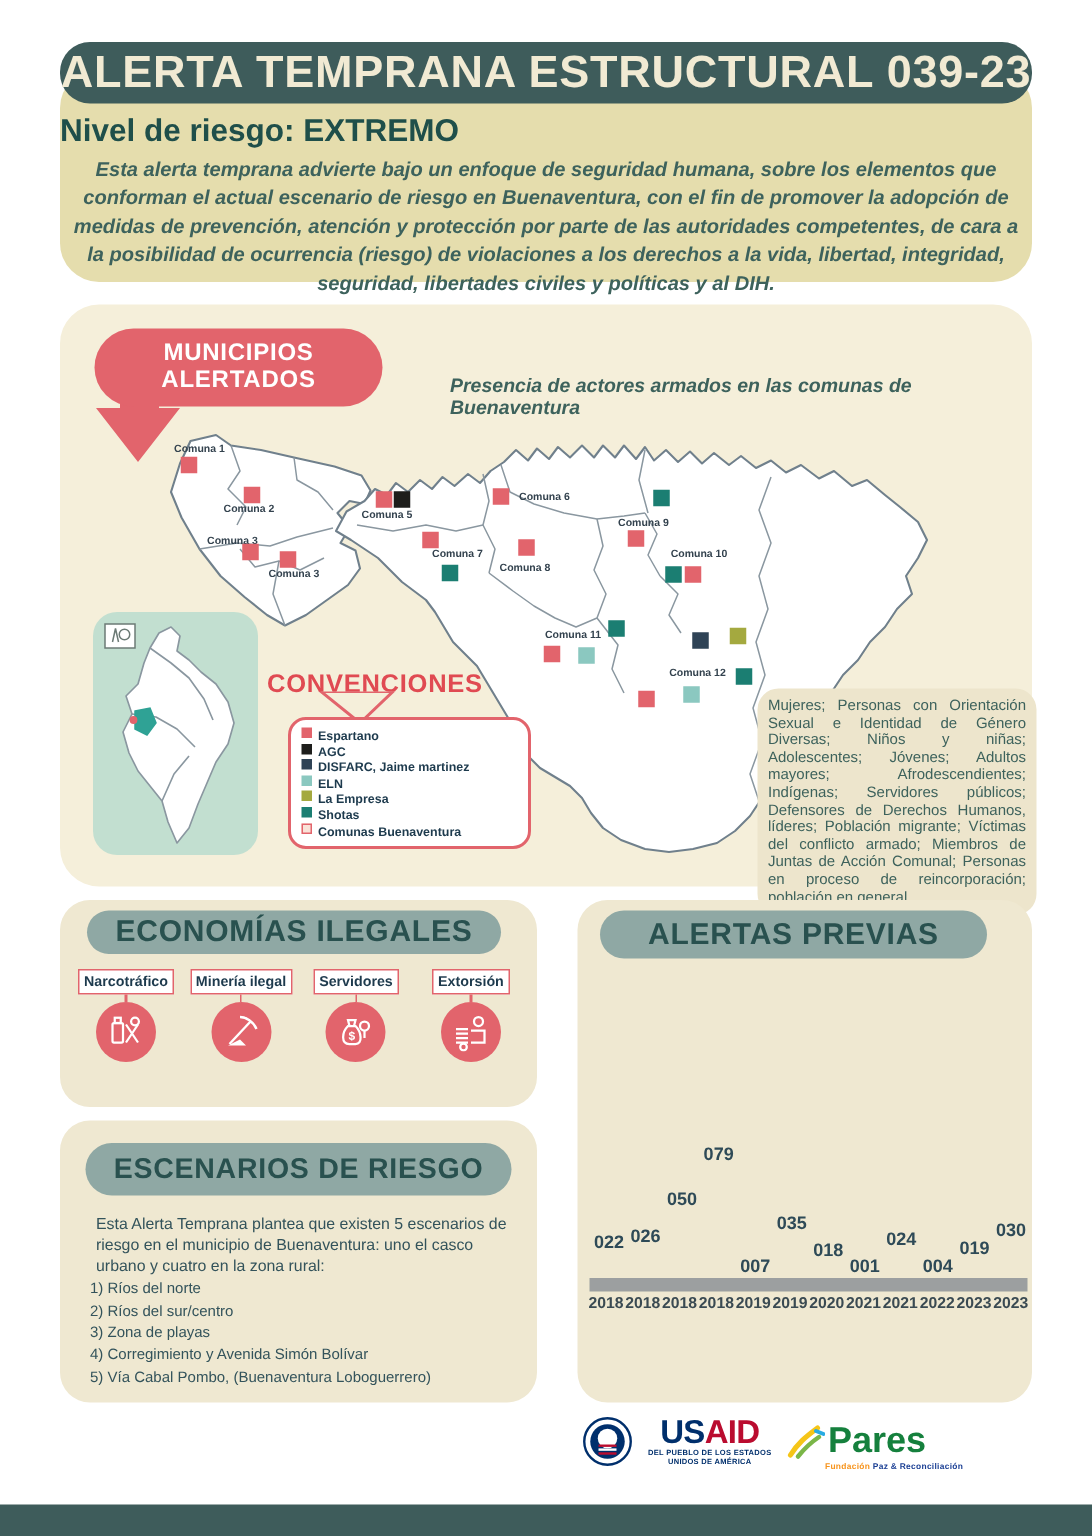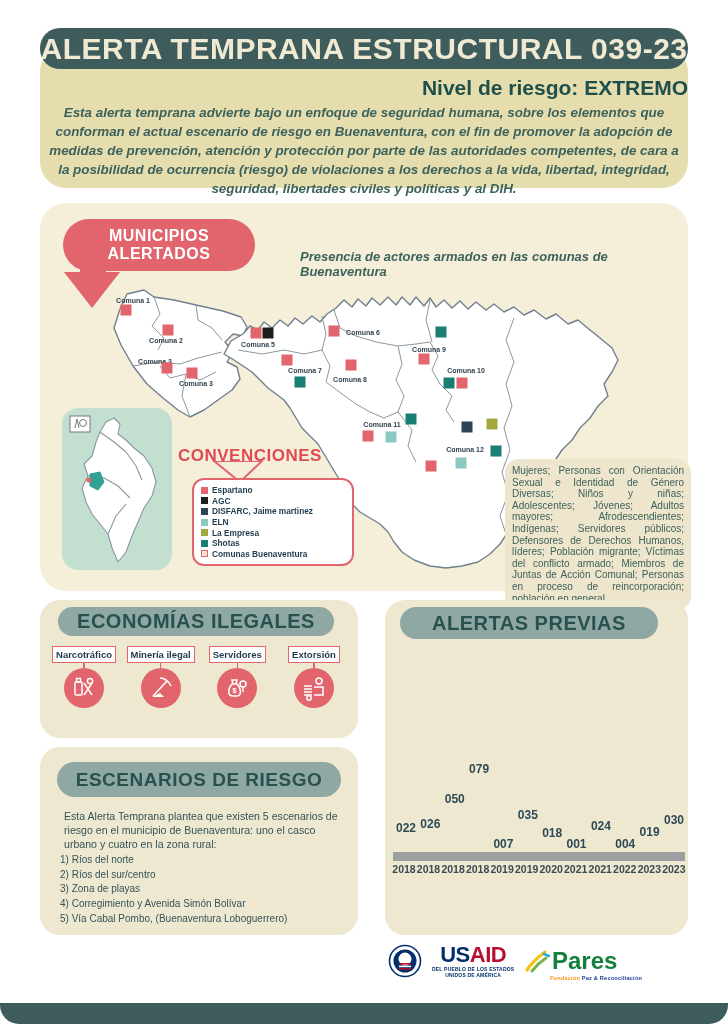--- a/index.html
+++ b/index.html
@@ -1,46 +1,46 @@
 <!DOCTYPE html>
 <html style="--teal-dark: #3E5C5B; --cream-dark: #E5DDAD; --cream-panel: #F5EFDA; --beige-panel: #EFE8D1; --red: #E2646C; --pill-gray: #8FA8A4; --bar-teal: #74B2AE;"><head>
 <meta charset="utf-8">
 <style>
   html,body{margin:0;padding:0;background:#fff;}
   #page{position:relative;width:728px;height:1024px;background:#ffffff;overflow:hidden;
-        font-family:"Liberation Sans",sans-serif;border-radius:19px;-webkit-font-smoothing:antialiased;}
+        font-family:"Liberation Sans",sans-serif;-webkit-font-smoothing:antialiased;}
   .abs{position:absolute;}
   
   #header-cream{left:40px;top:46px;width:648px;height:142px;background:var(--cream-dark);
                 border-radius:26px;}
   #header-teal{left:40px;top:28px;width:648px;height:41px;background:var(--teal-dark);
                border-radius:20px;display:flex;align-items:center;justify-content:center;}
   #main-title{color:#F1EAD3;font-weight:bold;font-size:30px;letter-spacing:.5px;white-space:nowrap;}
-  #risk-label{left:40px;top:76px;width:648px;text-align:right;color:#1F4F4A;
+  #risk-label{left:40px;top:76px;width:648px;text-align:left;color:#1F4F4A;
               font-size:21px;font-weight:bold;}
   #intro-text{left:49px;top:103px;width:630px;text-align:center;color:#3D625C;
               font-size:13.4px;line-height:19px;font-style:italic;font-weight:600;}
   
   #map-panel{left:40px;top:203px;width:648px;height:388px;background:var(--cream-panel);
              border-radius:26px;}
   #municipios-pill{left:63px;top:219px;width:192px;height:52px;background:var(--red);
                    border-radius:26px;display:flex;flex-direction:column;align-items:center;
                    justify-content:center;color:#fff;font-weight:bold;font-size:16px;
                    line-height:18px;letter-spacing:.5px;text-align:center;}
   #map-caption{left:300px;top:249px;width:385px;color:#3D625C;font-size:13px;
                font-style:italic;font-weight:600;}
   .comuna-label{position:absolute;transform:translate(-50%,-50%);font-size:7px;font-weight:bold;
                 color:#33424E;white-space:nowrap;}
   .marker{position:absolute;width:11px;height:11px;transform:translate(-50%,-50%);}
   #inset-box{left:62px;top:408px;width:110px;height:162px;background:#C2DFD0;border-radius:16px;}
   #convenciones-title{left:178px;top:446px;width:180px;color:#E04A52;font-weight:bold;
                       font-size:17px;letter-spacing:.5px;}
   #legend-box{left:192px;top:478px;width:162px;background:#fff;border:2px solid var(--red);
               border-radius:12px;padding:5px 7px 5px 7px;box-sizing:border-box;}
-  .legend-row{display:flex;align-items:center;gap:4px;height:10.6px;}
+  .legend-row{display:flex;gap:4px;height:10.6px;}
   .legend-swatch{width:7px;height:7px;flex:0 0 7px;}
   .legend-label{font-size:8.3px;font-weight:bold;color:#1D3A4D;white-space:nowrap;}
   #affected-box{left:505px;top:459px;width:186px;background:#EDE5CC;border-radius:14px;
                 padding:6px 7px;box-sizing:border-box;}
   #affected-text{color:#3D625C;font-size:10px;line-height:11.6px;text-align:justify;}
   
   .pill{background:var(--pill-gray);border-radius:20px;display:flex;align-items:center;
         justify-content:center;color:#29514F;font-weight:bold;letter-spacing:.5px;}
   #econ-panel{left:40px;top:600px;width:318px;height:138px;background:var(--beige-panel);border-radius:20px;}
   #econ-pill{left:58px;top:607px;width:276px;height:29px;font-size:20px;}

